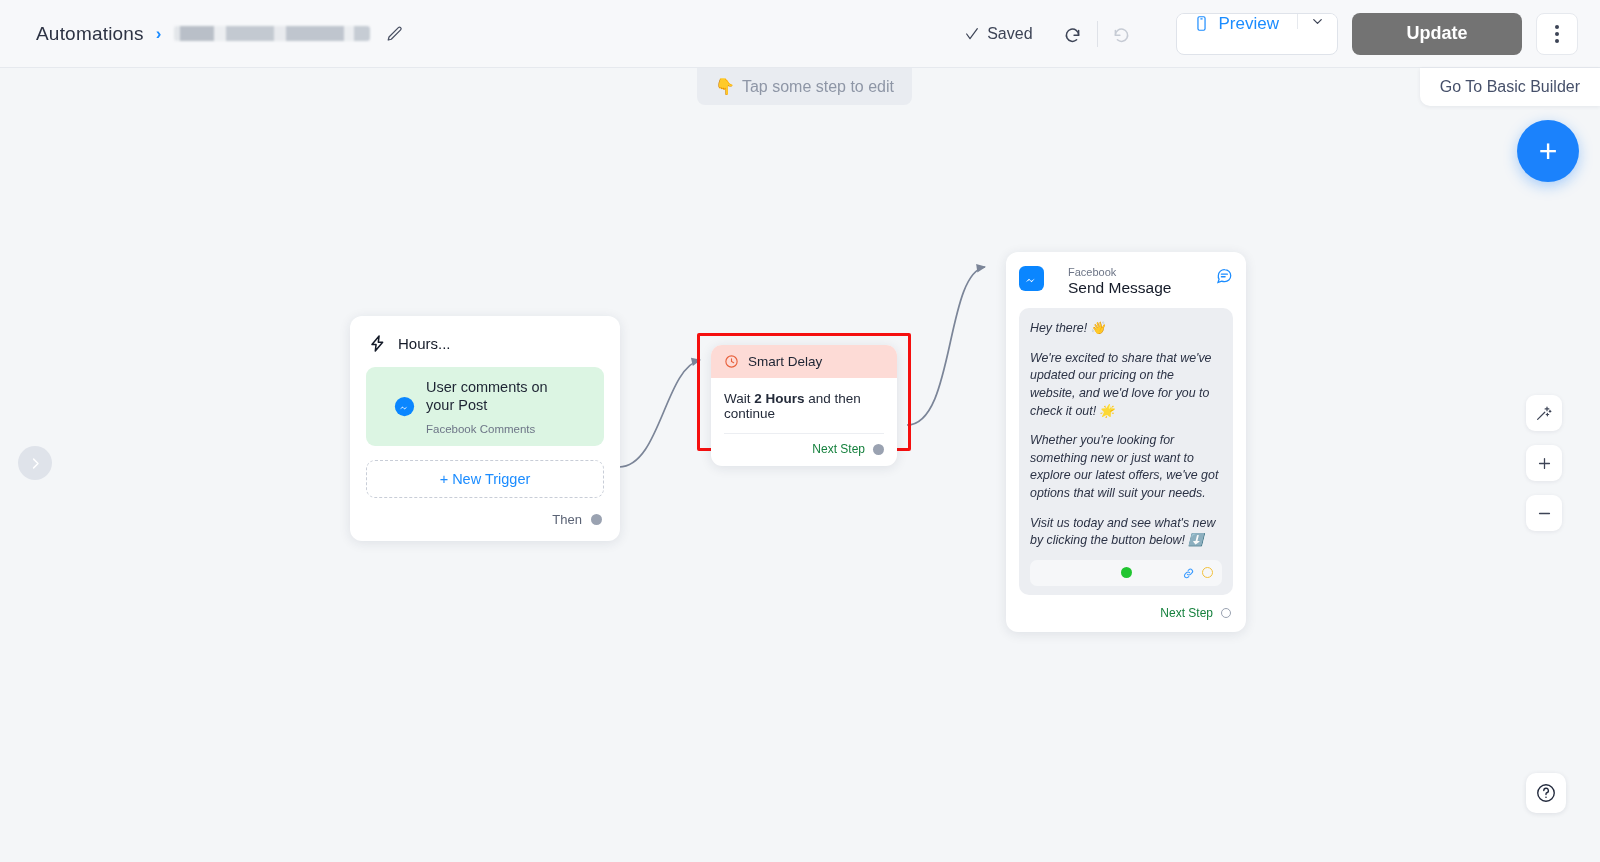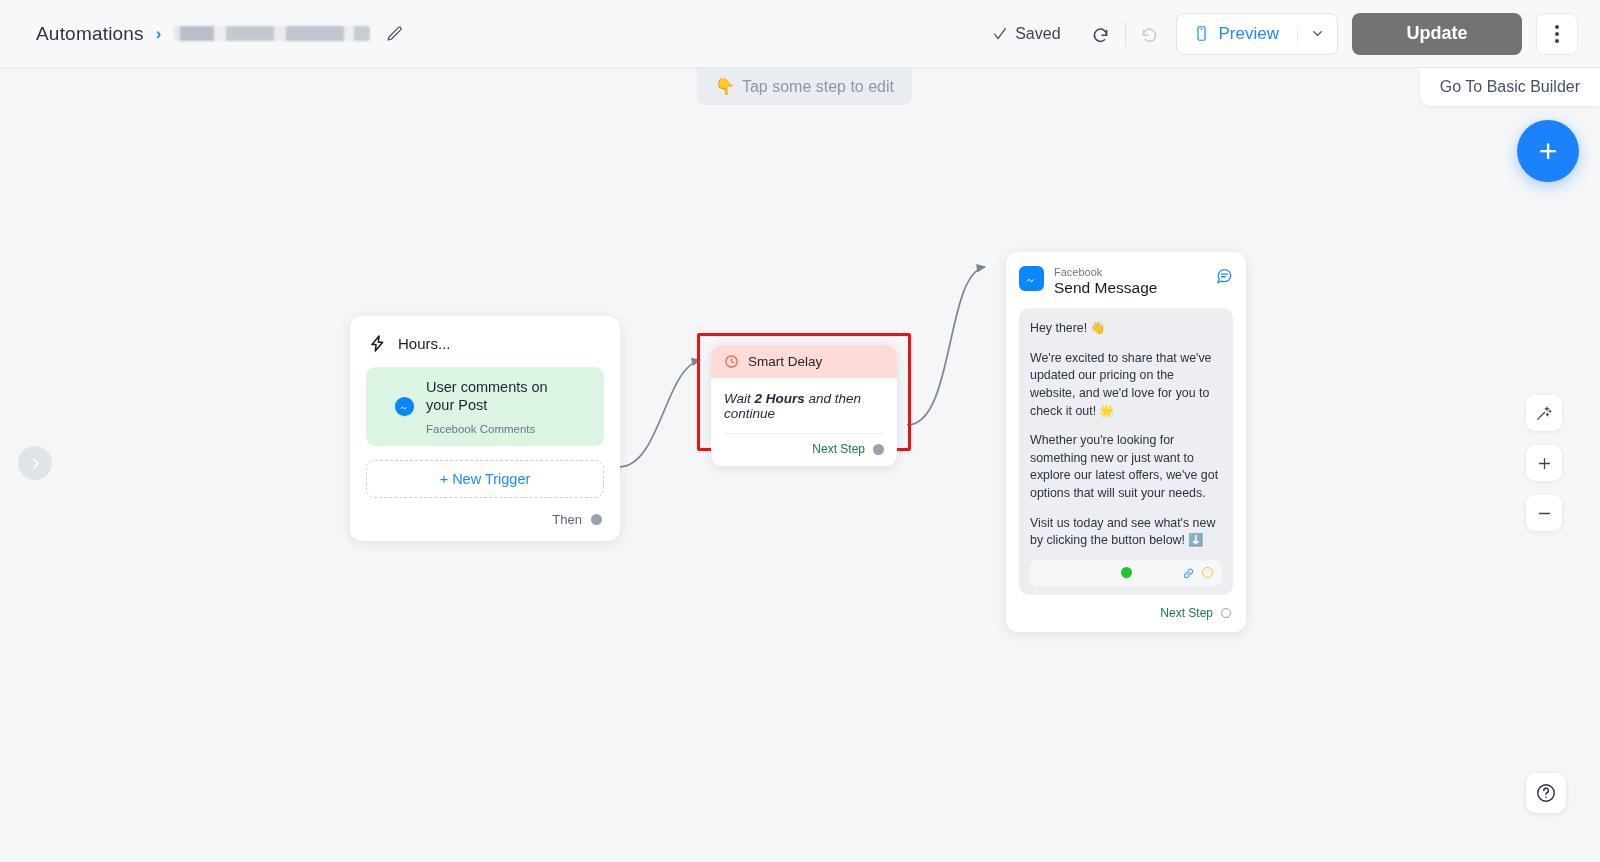--- a/index.html
+++ b/index.html
@@ -43,21 +43,21 @@
   .saved { display: flex; align-items: center; gap: 7px; font-size: 16px; color: #3d4456; margin-right: 22px; }
   .check { width: 16px; height: 16px; color: #3d4456; }
   .icon-btn-plain {
     width: 36px; height: 36px; display: flex; align-items: center; justify-content: center;
     color: #3d4456;
   }
   .icon-btn-plain.disabled { color: #c6cbd4; }
   .divider-v { width: 1px; height: 26px; background: #dfe2e8; margin: 0 6px; }
 
   .preview-group {
-    display: flex; align-items: center; margin-left: 8px;
+    display: flex; align-items: flex-start; margin-left: 36px;
     border: 1px solid #dfe3ea; border-radius: 8px; overflow: hidden; background: #ffffff;
     height: 42px;
   }
   .preview-btn {
     display: flex; align-items: center; gap: 9px; padding: 0 18px 0 16px;
     color: #1b8cff; font-size: 17px; background: #fff; border: none;
     font-family: inherit; cursor: pointer;
   }
   .preview-caret {
     width: 40px; display: flex; align-items: center; justify-content: center;
@@ -151,40 +151,40 @@
     border: 3px solid #f50f0f; border-radius: 2px; pointer-events: none;
   }
   .delay-node { position: relative; width: 186px; border-radius: 11px; overflow: hidden;
     background:#fff; box-shadow: 0 2px 12px rgba(25,35,65,.10); }
   .delay-head {
     background: #fddbd6; display: flex; align-items: center; gap: 9px;
     padding: 9px 13px;
   }
   .clock-ic { width: 15px; height: 15px; color: #e8613c; }
   .delay-head-txt { font-size: 13.5px; color: #1d2433; }
-  .delay-body { padding: 13px 13px 0; font-size: 13.5px; color: #242b3a; font-style: italic; }
+  .delay-body { padding: 13px 13px 0; font-size: 13.5px; color: #242b3a; }
   .delay-body b { font-weight: 700; }
   .delay-foot {
     margin: 12px 13px 0; border-top: 1px solid #eceef2;
     display: flex; align-items: center; justify-content: flex-end; gap: 8px;
     padding: 8px 0 10px;
   }
   .nextstep-label { font-size: 12px; color: #15803d; }
 
   
   .msg-node { left: 1006px; top: 184px; width: 240px; padding: 14px 13px 8px; }
-  .msg-head { display: flex; align-items: flex-start; gap: 10px; }
+  .msg-head { display: flex; align-items: flex-start; gap: 24px; }
   .msg-head-txt { flex: 1; }
   .msg-plat { font-size: 11px; color: #6d7587; line-height: 1.1; }
   .msg-title { font-size: 15.5px; color: #141a28; margin-top: 1px; }
   .bubble-ic { width: 18px; height: 18px; color: #1b8cff; flex: 0 0 auto; margin-top: 1px; }
   .msg-bubble {
     margin-top: 11px; background: #eceef2; border-radius: 10px; padding: 12px 11px 9px;
   }
-  .msg-bubble p { font-size: 12.4px; color: #2b3245; line-height: 1.42; margin-bottom: 12px; }
+  .msg-bubble p { font-size: 12.4px; color: #2b3245; line-height: 1.42; margin-bottom: 12px; font-style: italic; }
   .msg-bubble p:last-of-type { margin-bottom: 10px; }
   .msg-btnrow {
     background: #f6f7f9; border-radius: 7px; height: 26px;
     display: flex; align-items: center; justify-content: center; position: relative;
   }
   .green-dot { width: 11px; height: 11px; border-radius: 50%; background: #21c531; }
   .btnrow-right { position: absolute; right: 9px; display: flex; align-items: center; gap: 7px; }
   .link-ic { width: 13px; height: 13px; color: #3b9bff; }
   .ring-amber { width: 11px; height: 11px; border-radius: 50%; border: 1.7px solid #f3c13a; }
   .msg-foot { display: flex; align-items: center; justify-content: flex-end; gap: 8px; padding: 11px 2px 4px 0; }

